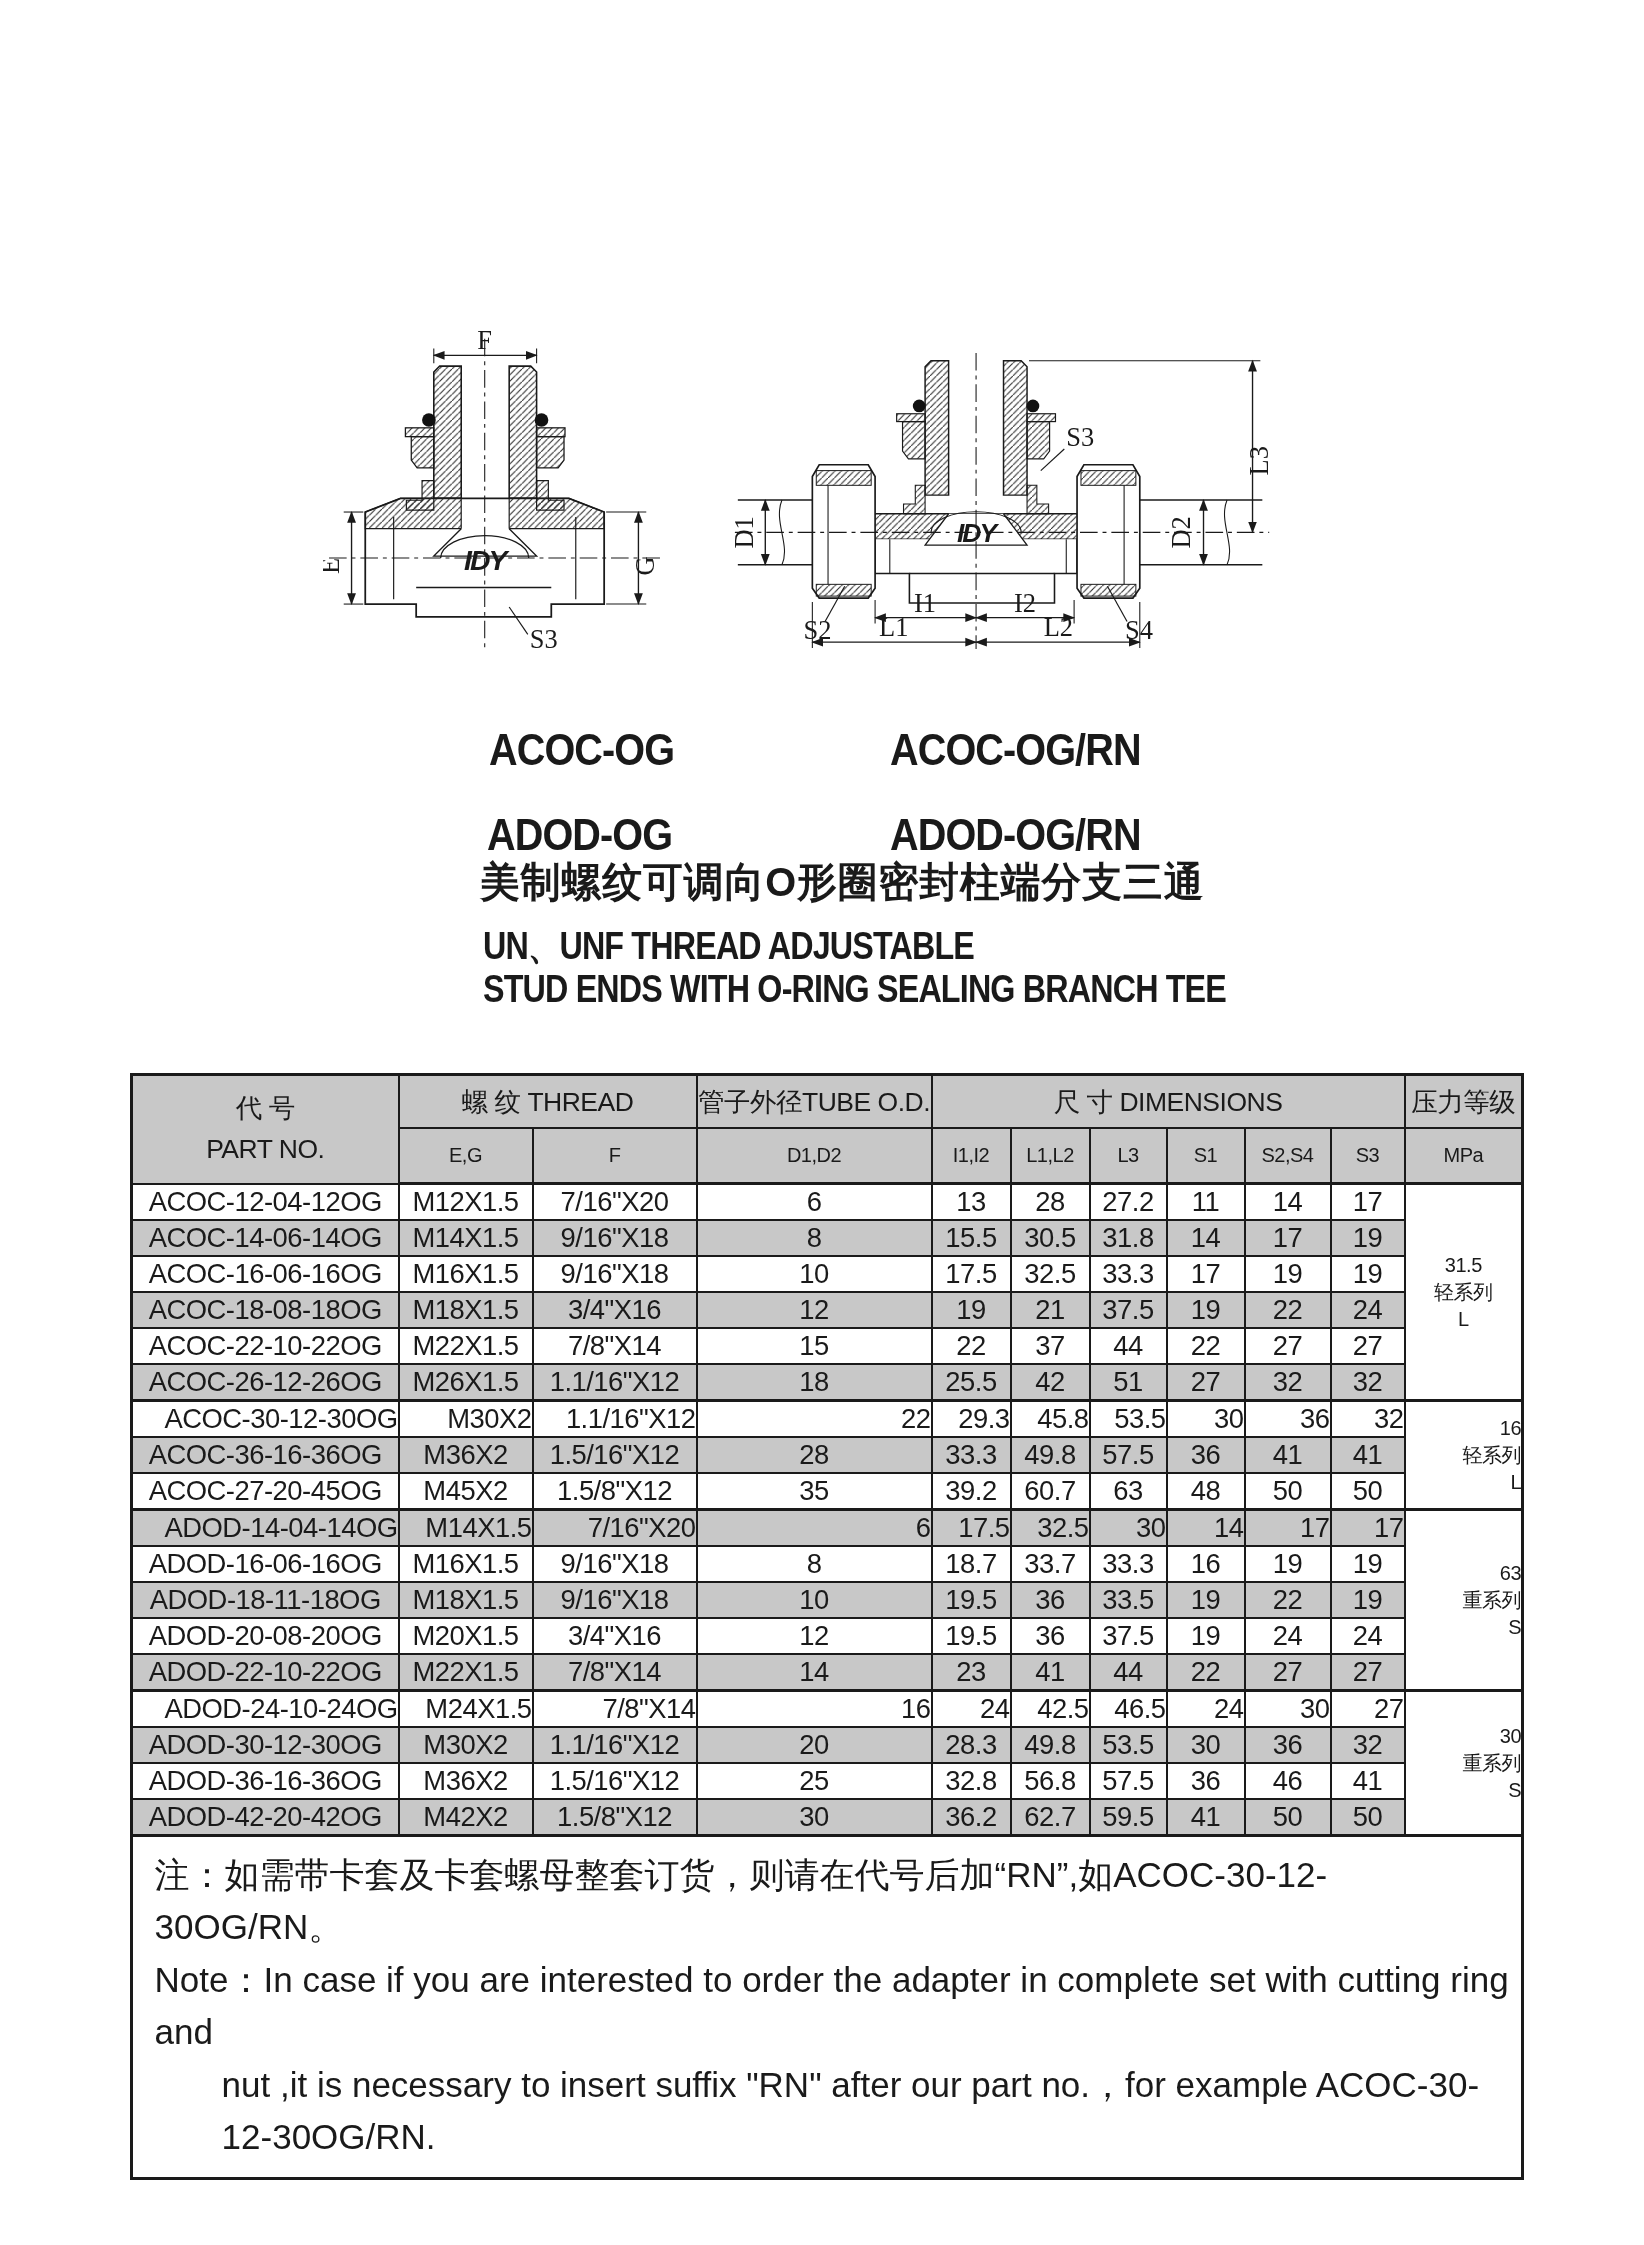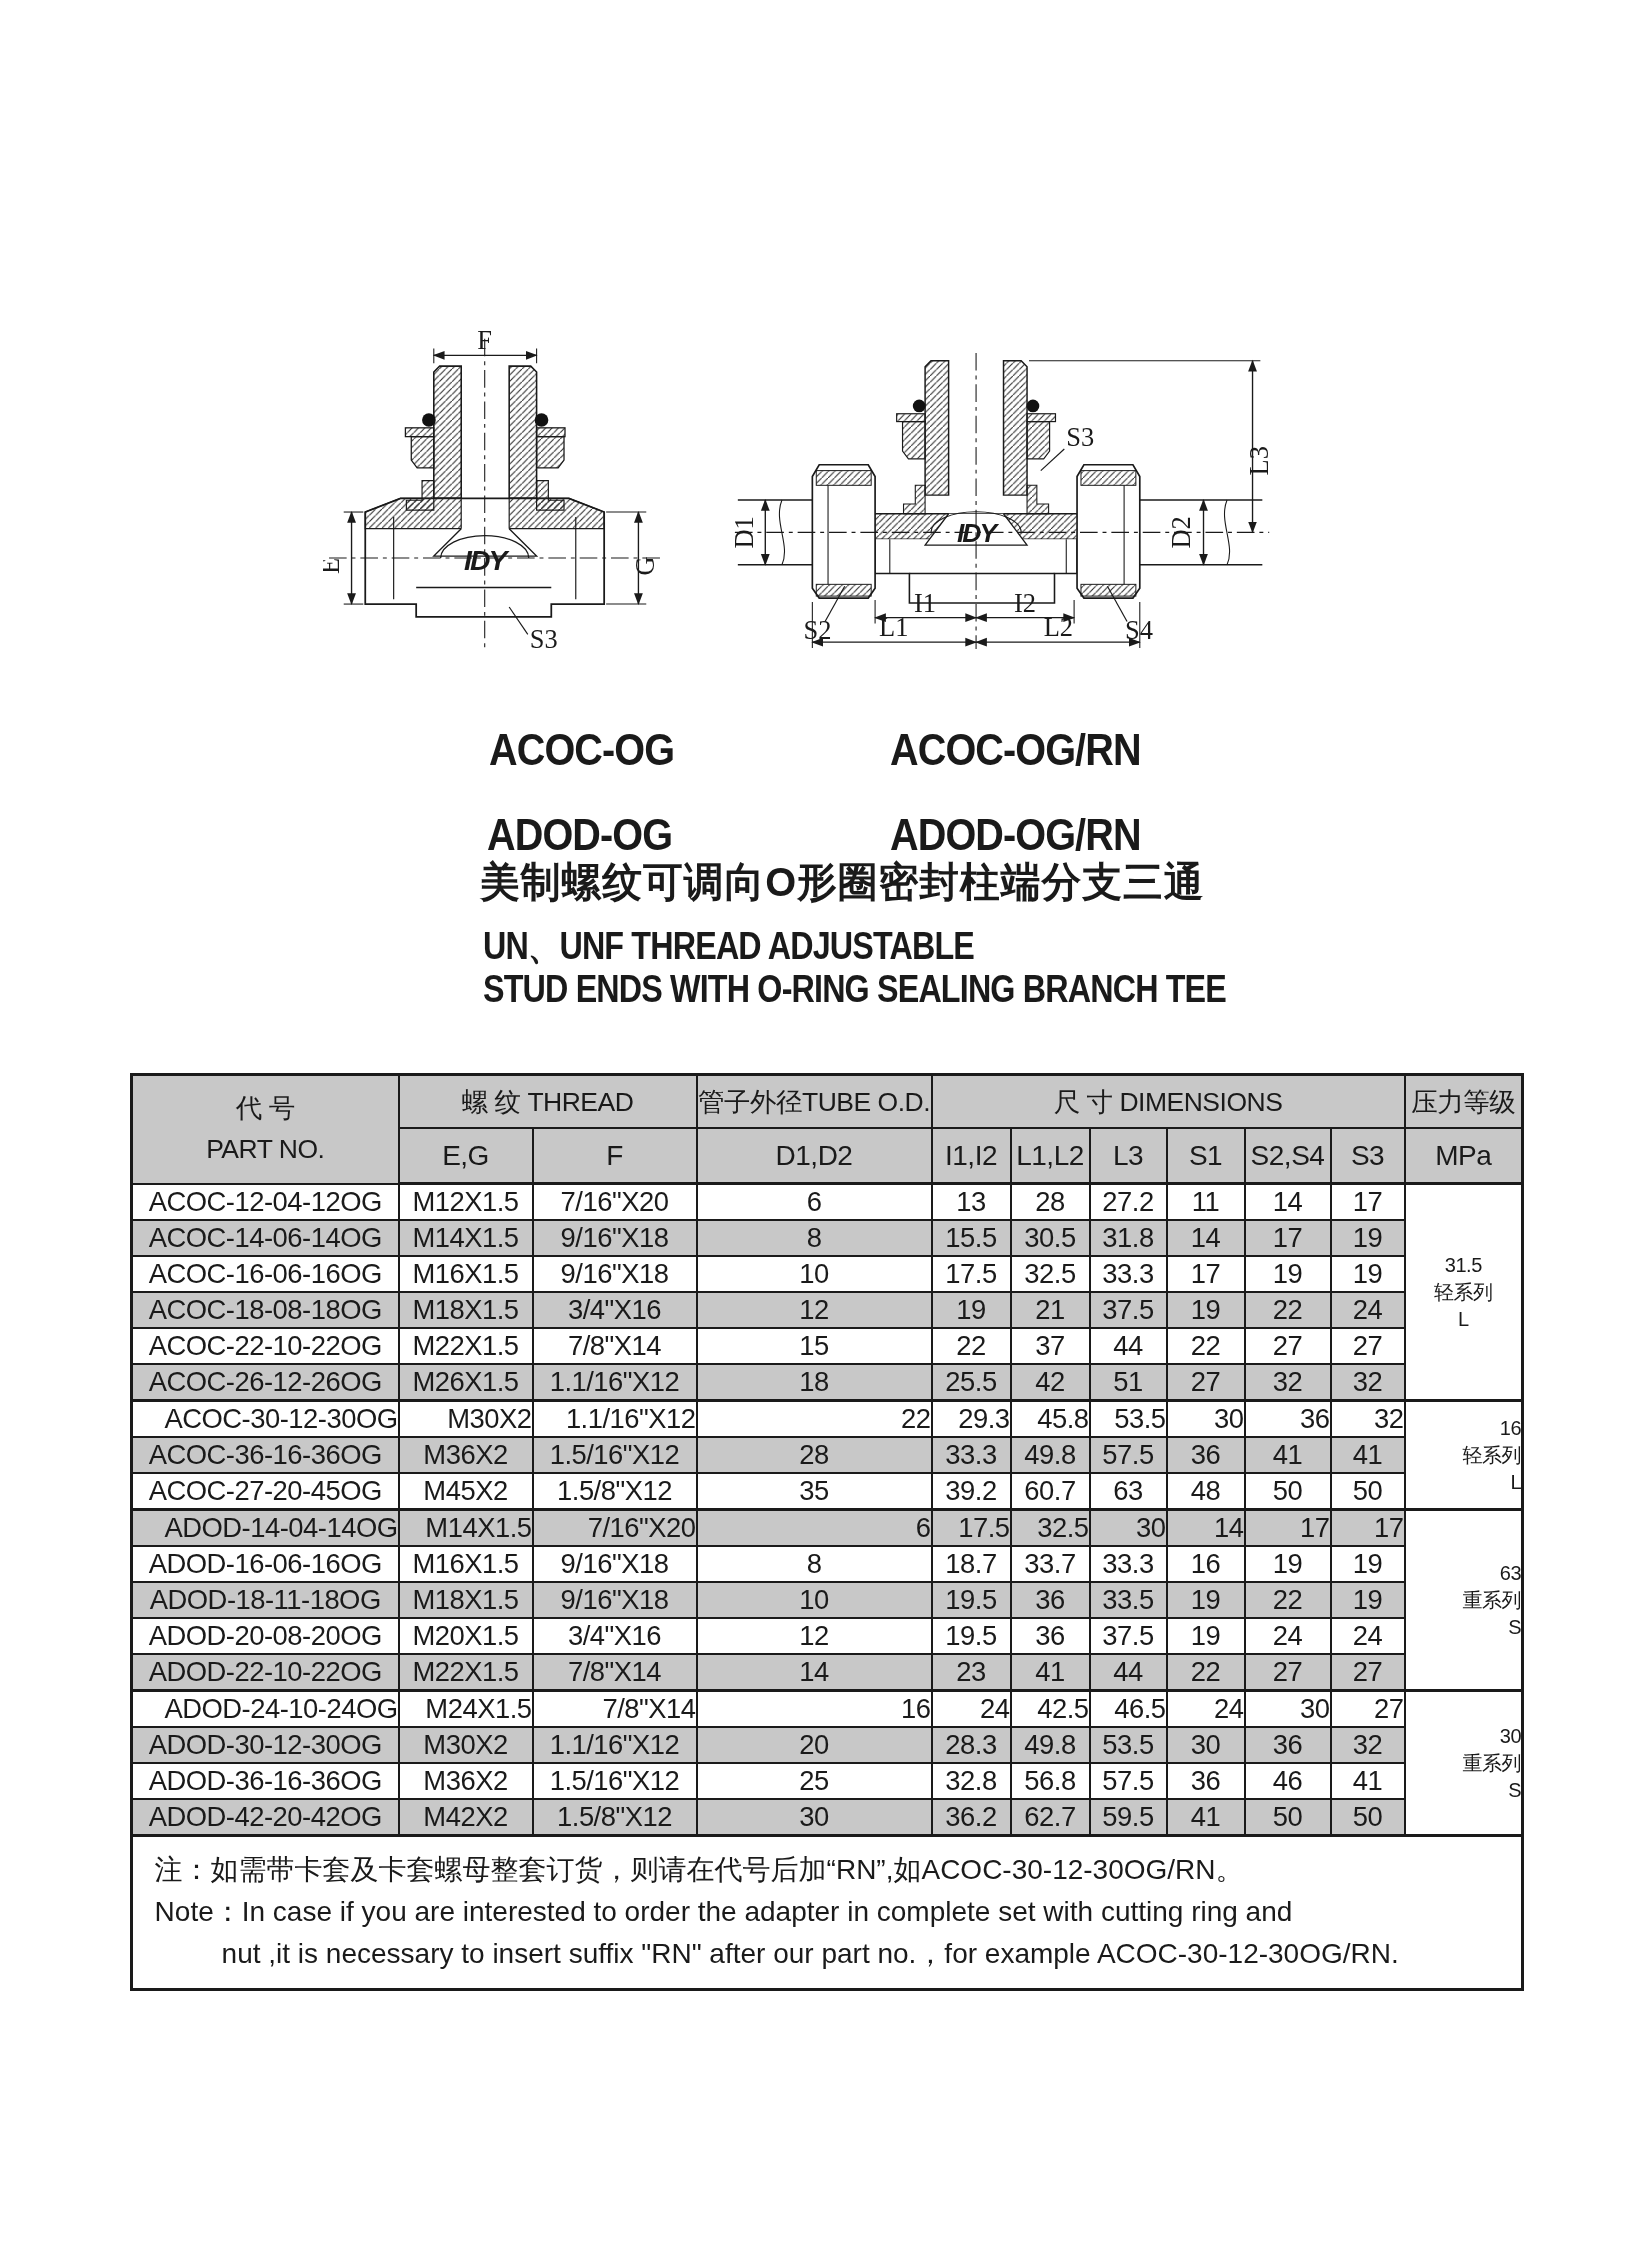--- a/index.html
+++ b/index.html
@@ -26,32 +26,32 @@
     border-collapse:collapse;table-layout:fixed;
     border:3.9px solid #1a1a1a;
     font-size:27.4px;letter-spacing:-0.5px;
   }
   table.spec th,table.spec td{
     border:2px solid #1a1a1a;text-align:center;vertical-align:middle;
     padding:0;overflow:hidden;white-space:nowrap;
   }
   table.spec thead th{background:#c8c8c8;font-weight:normal;font-size:26.5px;}
   table.spec thead tr.h1 th{height:51px;}
-  table.spec thead tr.h2 th{height:53px;border-bottom:3.9px solid #1a1a1a;font-size:28px;}
+  table.spec thead tr.h2 th{height:53px;border-bottom:3.9px solid #1a1a1a;font-size:20px;}
   table.spec thead th.partno div{line-height:1.55;}
   table.spec tbody td{height:34px;background:#ffffff;}
   table.spec tbody tr.shaded td{background:#c8c8c8;}
   table.spec tbody td.pressure{background:#ffffff !important;font-size:20px;}
   table.spec tbody td.pressure div{line-height:1.35;}
   table.spec tbody tr.gsep td{border-top:3.9px solid #1a1a1a;text-align:right;}
   table.spec tfoot td{
     border-top:3.9px solid #1a1a1a;background:#fff;text-align:left;
     padding:11.8px 9.8px 13.7px 21.6px;white-space:normal;
   }
-  .note-line{font-size:28px;line-height:1.5;letter-spacing:0;}
+  .note-line{font-size:35px;line-height:1.5;letter-spacing:0;}
   .note-line.indent{padding-left:67px;}
 </style>
 </head>
 <body>
 
 <div class="sheet">
 
   <svg class="fig" style="left:323px;top:326px;" width="343" height="328" viewBox="330 333 350 335">
     <defs>
       <pattern id="hatchL" patternUnits="userSpaceOnUse" width="6.5" height="6.5">

